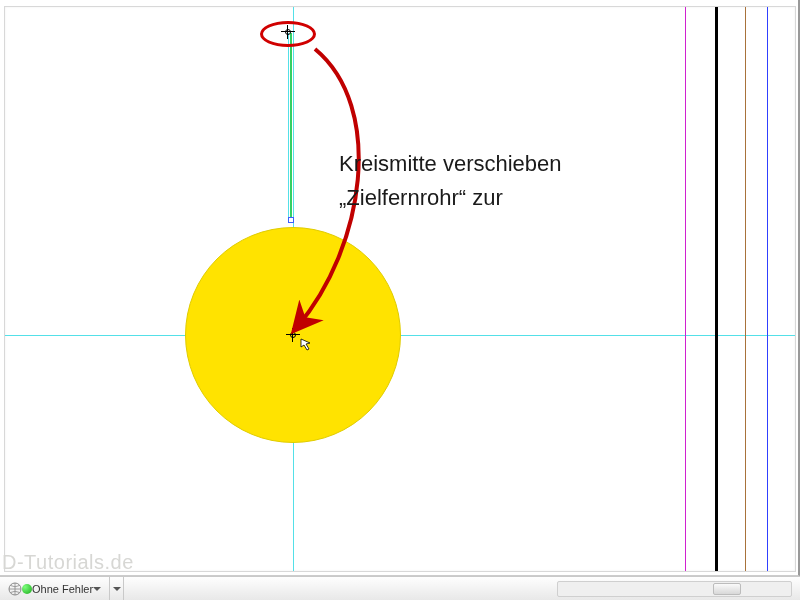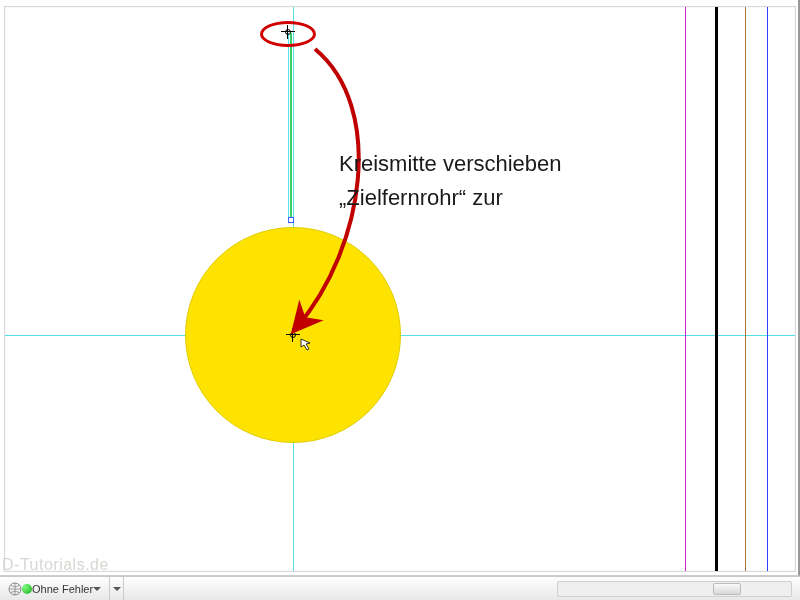--- a/index.html
+++ b/index.html
@@ -103,21 +103,21 @@
     position: absolute;
     left: 334px; top: 140px;
     font-size: 22px;
     color: #1a1a1a;
     line-height: 1.55;
   }
 
   .watermark {
     position: absolute;
     left: 2px; bottom: 26px;
-    font-size: 16px;
+    font-size: 20px;
     color: #d7d7d4;
     letter-spacing: 0.5px;
     user-select: none;
   }
 
   
   .statusbar {
     position: absolute;
     left: 0; bottom: 0;
     width: 800px; height: 24px;

